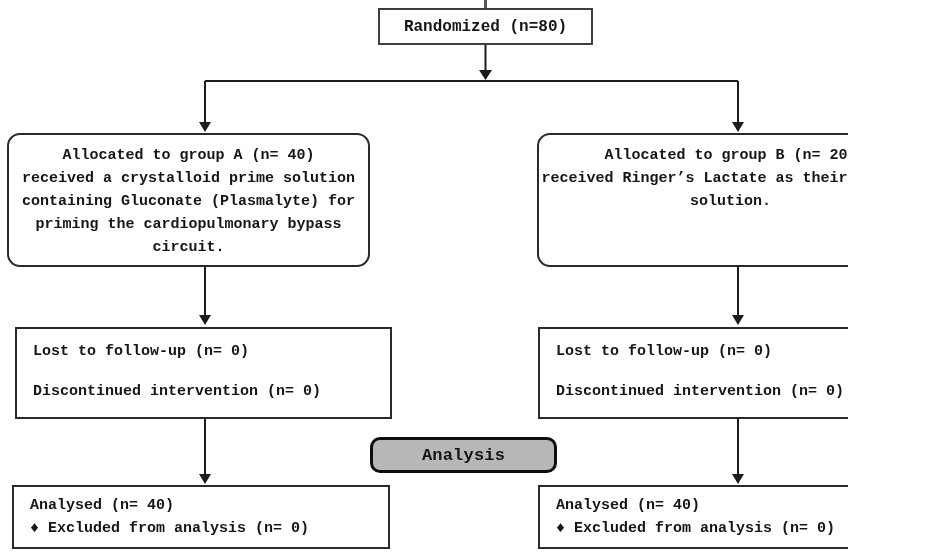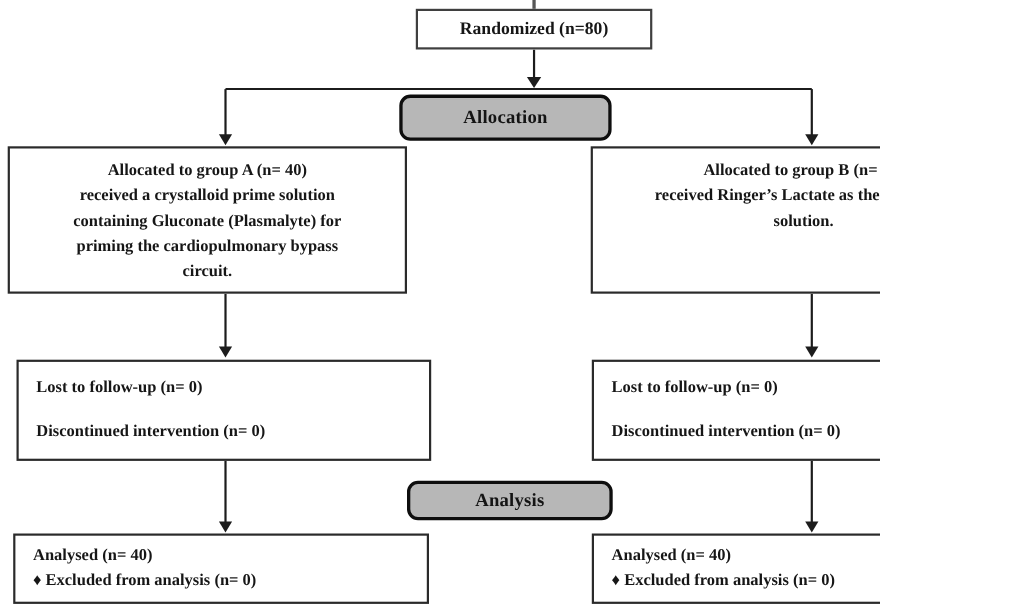--- a/index.html
+++ b/index.html
@@ -1,40 +1,41 @@
 <!DOCTYPE html>
 <html><head>
 <meta charset="utf-8">
 <style>
   html, body { margin: 0; padding: 0; background: #ffffff; }
   .canvas {
     position: relative;
     width: 800px;
     height: 553px;
     background: #ffffff;
-    font-family: Liberation Serif, serif;
+    font-family: Liberation Mono, monospace;
     font-weight: bold;
     color: #161616;
     overflow: hidden;
+    padding-left: 48px;
   }
   svg.arrows {
     position: absolute;
     left: 0; top: 0;
     width: 928px; height: 553px;
     pointer-events: none;
   }
   .box {
     position: absolute;
     background: #ffffff;
     border: 2px solid #2a2a2a;
     box-sizing: border-box;
     white-space: pre-line;
     font-size: 15px;
   }
-  .box.centered { text-align: center; }
+  .box.centered { text-align: center; border-radius: 13px; }
   .stage {
     position: absolute;
     background: #b7b7b7;
     border: 3px solid #0e0e0e;
     border-radius: 10px;
     box-sizing: border-box;
     display: flex;
     align-items: center;
     justify-content: center;
     font-size: 17px;
@@ -90,21 +91,20 @@
       <polygon points="732,122 744,122 738,132"></polygon>
       <polygon points="199,315 211,315 205,325"></polygon>
       <polygon points="732,315 744,315 738,325"></polygon>
       <polygon points="199,474 211,474 205,484"></polygon>
       <polygon points="732,474 744,474 738,484"></polygon>
     </g>
   </svg>
 
   <div class="box" id="randomized-box">Randomized (n=80)</div>
 
-  <div class="stage" id="allocation-badge">Allocation</div>
 
 
   <div class="stage" id="analysis-badge">Analysis</div>
 
   <div class="box centered" id="group-a-box">Allocated to group A (n= 40)
 received a crystalloid prime solution
 containing Gluconate (Plasmalyte) for
 priming the cardiopulmonary bypass
 circuit.</div>
 

